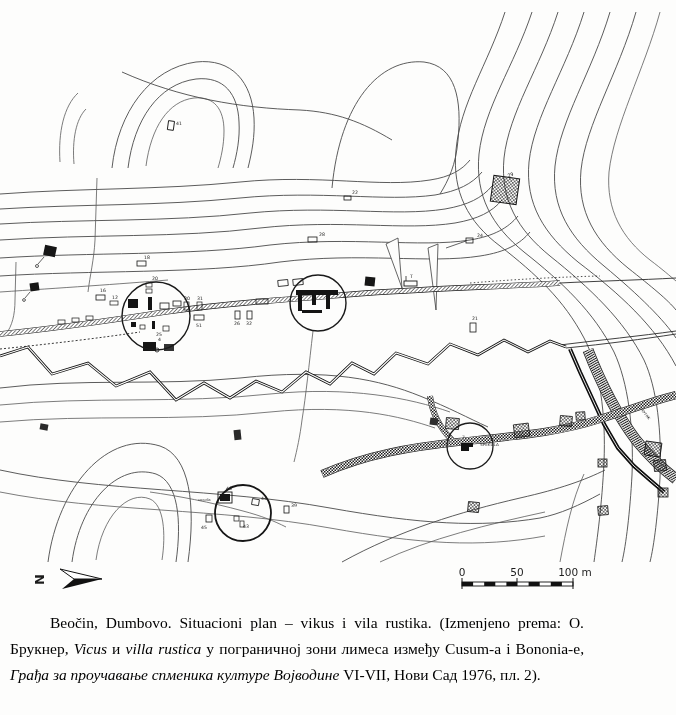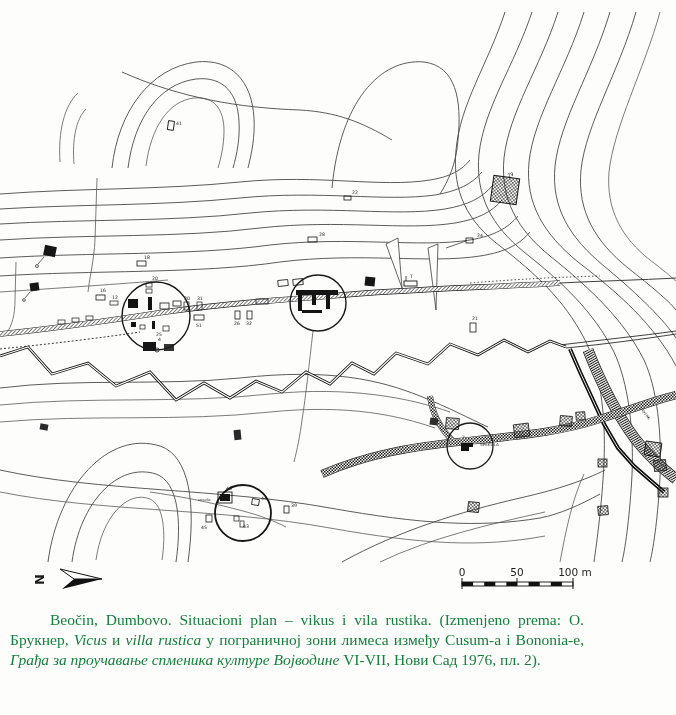--- a/index.html
+++ b/index.html
@@ -1,22 +1,22 @@
 <!DOCTYPE html>
 <html><head>
 <meta charset="utf-8">
 <style>
   html,body{margin:0;padding:0;background:#ffffff;}
   body{width:676px;height:715px;overflow:hidden;font-family:"Liberation Serif",serif;color:#1a1a1a;}
   .page{width:676px;height:715px;background:#fdfdfc;position:relative;}
   .map-wrap{width:676px;height:600px;position:relative;}
   svg{display:block;}
   .caption{margin:10px 0 0 0;padding:0 36px 0 10px;box-sizing:border-box;width:620px;
-    font-family:"Liberation Serif",serif;font-size:15.5px;line-height:20px;
-    text-align:justify;text-indent:40px;color:#15803d;}
+    font-family:"Liberation Serif",serif;font-size:15.5px;line-height:26px;
+    text-align:justify;text-indent:40px;color:#000000;}
   .caption .it{font-style:italic;}
   text{font-family:"DejaVu Sans",sans-serif;fill:#1c1c1c;}
   .tiny{font-size:4.6px;}
   .micro{font-size:3.4px;fill:#333;}
   .scaletxt{font-size:10.5px;font-family:"DejaVu Sans",sans-serif;}
   .contour{fill:none;stroke:#4a4a4a;stroke-width:0.9;}
   .contour2{fill:none;stroke:#5a5a5a;stroke-width:0.8;}
   .feat{stroke:#161616;}
 </style>
 </head>

